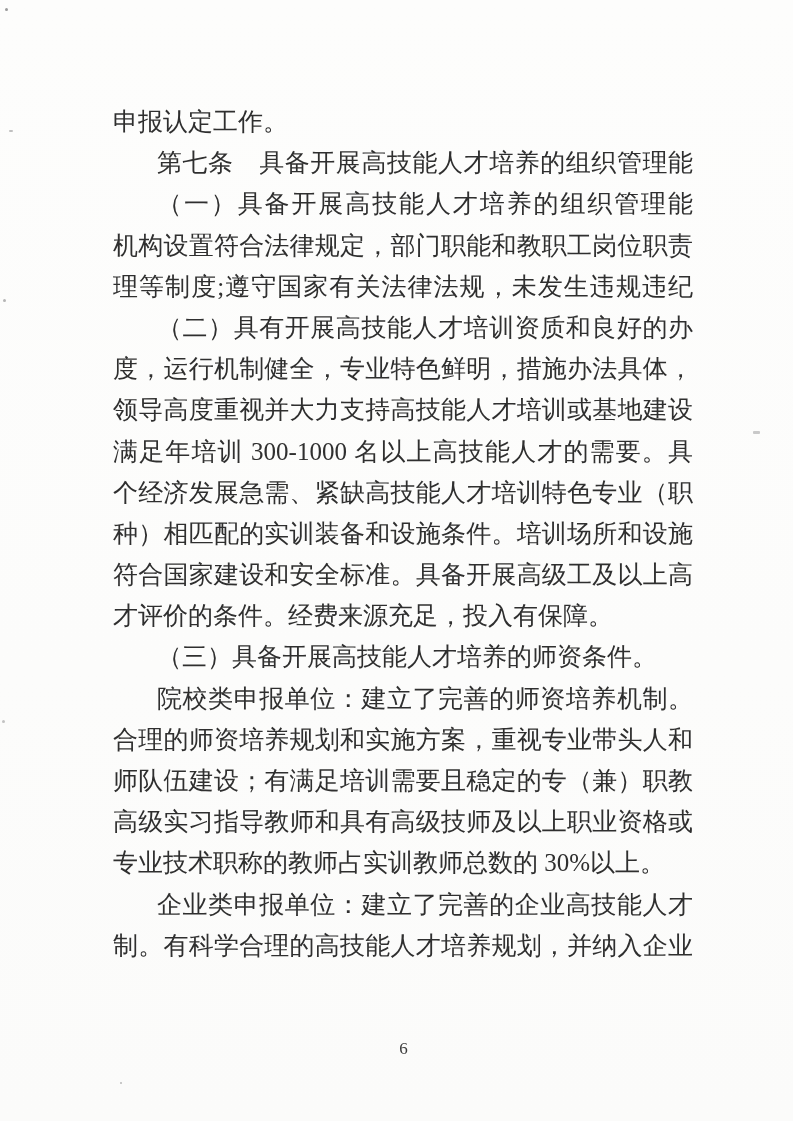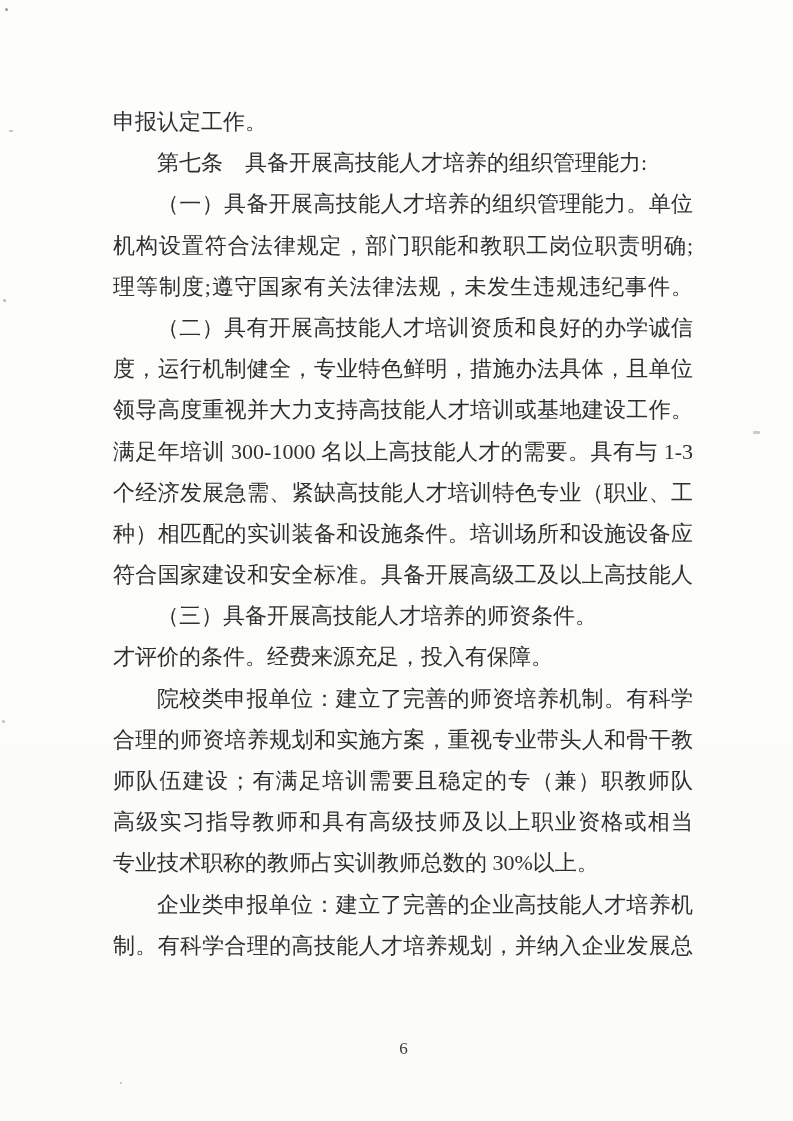--- a/index.html
+++ b/index.html
@@ -22,21 +22,21 @@
   }
   .textblock {
     position: absolute;
     left: 113px;
     top: 101px;
     width: 580px;
   }
   .line {
     height: 41.2px;
     line-height: 41.2px;
-    font-size: 22px;
+    font-size: 25px;
     color: #2f2f2f;
     text-align: justify;
     text-align-last: justify;
     text-justify: inter-character;
     overflow: hidden;
     box-sizing: border-box;
     -webkit-font-smoothing: antialiased;
   }
   .line.nofill {
     text-align-last: left;
@@ -77,22 +77,22 @@
       <div class="line indent" style="color: rgb(47, 47, 47);">（一）具备开展高技能人才培养的组织管理能力。单位</div>
       <div class="line" style="color: rgb(47, 47, 47);">机构设置符合法律规定，部门职能和教职工岗位职责明确;</div>
       <div class="line" style="color: rgb(47, 47, 47);">理等制度;遵守国家有关法律法规，未发生违规违纪事件。</div>
       <div class="line indent" style="color: rgb(47, 47, 47);">（二）具有开展高技能人才培训资质和良好的办学诚信</div>
       <div class="line" style="color: rgb(47, 47, 47);">度，运行机制健全，专业特色鲜明，措施办法具体，且单位</div>
       <div class="line" style="color: rgb(47, 47, 47);">领导高度重视并大力支持高技能人才培训或基地建设工作。</div>
       <div class="line" style="color: rgb(47, 47, 47);">满足年培训 300-1000 名以上高技能人才的需要。具有与 1-3</div>
       <div class="line" style="color: rgb(47, 47, 47);">个经济发展急需、紧缺高技能人才培训特色专业（职业、工</div>
       <div class="line" style="color: rgb(47, 47, 47);">种）相匹配的实训装备和设施条件。培训场所和设施设备应</div>
       <div class="line" style="color: rgb(47, 47, 47);">符合国家建设和安全标准。具备开展高级工及以上高技能人</div>
+      <div class="line nofill" style="color: rgb(47, 47, 47);">才评价的条件。经费来源充足，投入有保障。</div>
       <div class="line indent nofill" style="color: rgb(47, 47, 47);">（三）具备开展高技能人才培养的师资条件。</div>
-      <div class="line nofill" style="color: rgb(47, 47, 47);">才评价的条件。经费来源充足，投入有保障。</div>
       <div class="line indent" style="color: rgb(47, 47, 47); font-family: Liberation Serif, serif;">院校类申报单位：建立了完善的师资培养机制。有科学</div>
       <div class="line" style="color: rgb(47, 47, 47);">合理的师资培养规划和实施方案，重视专业带头人和骨干教</div>
       <div class="line" style="color: rgb(47, 47, 47);">师队伍建设；有满足培训需要且稳定的专（兼）职教师队伍；</div>
       <div class="line" style="color: rgb(47, 47, 47);">高级实习指导教师和具有高级技师及以上职业资格或相当</div>
       <div class="line nofill" style="color: rgb(47, 47, 47);">专业技术职称的教师占实训教师总数的 30%以上。</div>
       <div class="line indent" style="color: rgb(47, 47, 47);">企业类申报单位：建立了完善的企业高技能人才培养机</div>
       <div class="line" style="color: rgb(47, 47, 47);">制。有科学合理的高技能人才培养规划，并纳入企业发展总</div>
     </div>
 
   <div class="pagenum">6</div>

